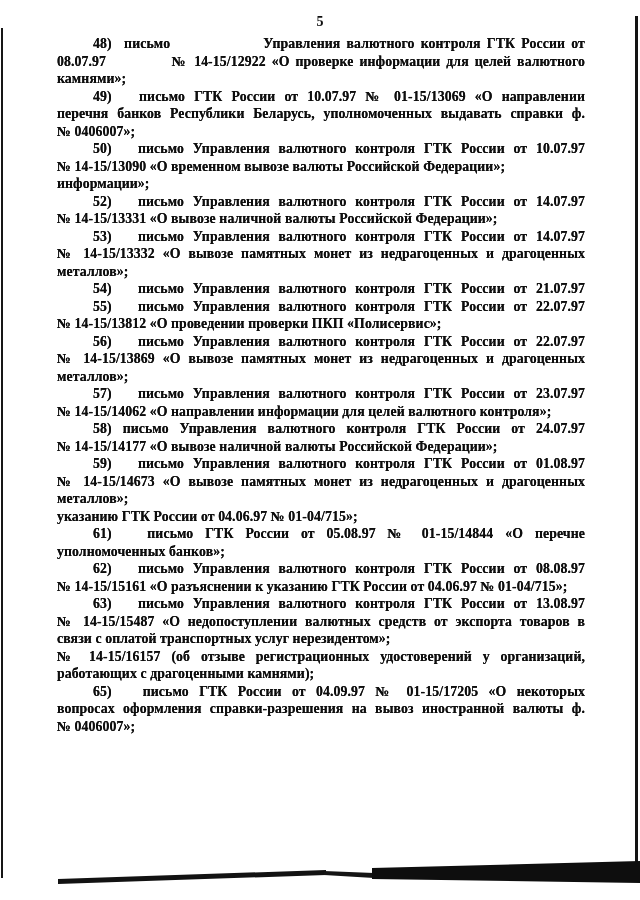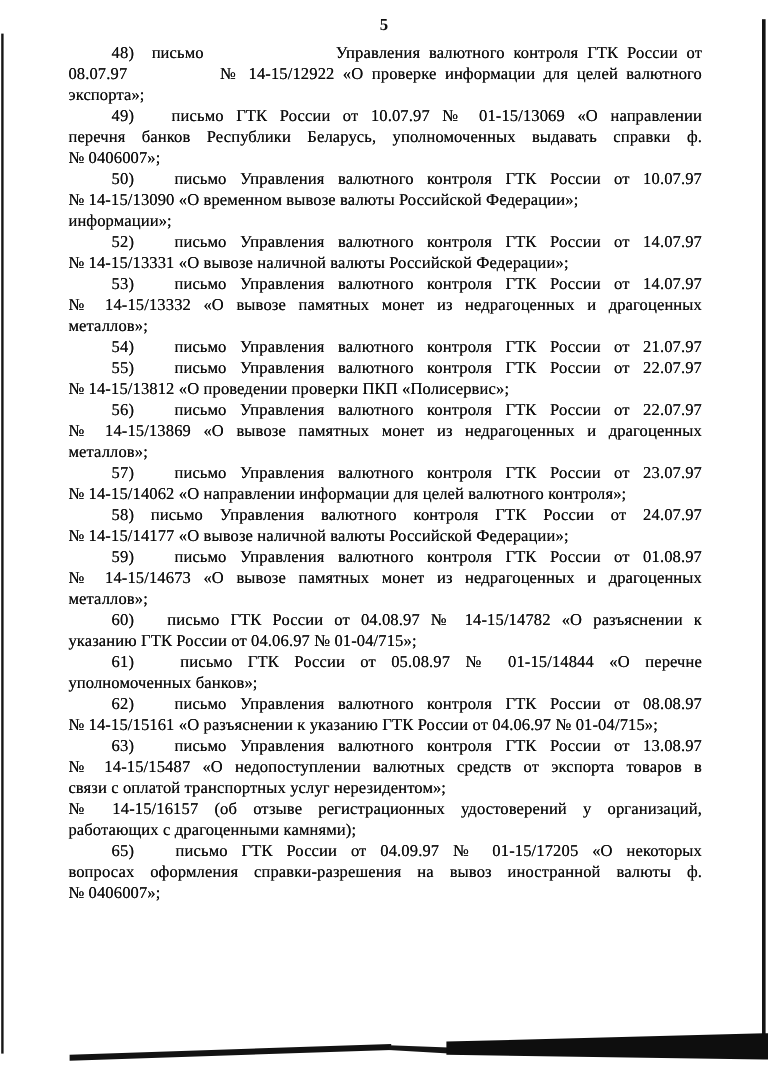--- a/index.html
+++ b/index.html
@@ -23,21 +23,21 @@
     text-align: center;
     font-size: 14px;
     font-weight: 700;
   }
   .doc-body {
     position: absolute;
     top: 35px;
     left: 57px;
     width: 528px;
     font-size: 13.8px;
-    font-weight: 400;
+    font-weight: 700;
     line-height: 17.5px;
     letter-spacing: 0.1px;
     text-shadow: 0 0 0.4px rgba(0,0,0,0.85);
   }
   .line {
     text-align: justify;
     text-align-last: justify;
     text-justify: inter-word;
     white-space: normal;
     height: 17.5px;
@@ -75,21 +75,21 @@
   }
 </style>
 </head>
 <body style="color: rgb(14, 14, 14); background: rgb(255, 255, 255);">
 
 <div class="page-number">5</div>
 
 <div class="doc-body">
     <div class="line first">48)&nbsp;&nbsp;письмо&nbsp;&nbsp;&nbsp;&nbsp;&nbsp;&nbsp;&nbsp;&nbsp;&nbsp;&nbsp;&nbsp;&nbsp;&nbsp;&nbsp; Управления валютного контроля ГТК России от</div>
     <div class="line">08.07.97&nbsp;&nbsp;&nbsp;&nbsp;&nbsp;&nbsp;&nbsp;&nbsp;&nbsp;&nbsp; № 14-15/12922 «О проверке информации для целей валютного</div>
-    <div class="line last">экспорта»;</div>
+    <div class="line last">камнями»;</div>
     <div class="line first">49)&nbsp;&nbsp; письмо ГТК России от 10.07.97 № 01-15/13069 «О направлении</div>
     <div class="line">перечня банков Республики Беларусь, уполномоченных выдавать справки ф.</div>
     <div class="line last">№ 0406007»;</div>
     <div class="line first">50)&nbsp;&nbsp; письмо Управления валютного контроля ГТК России от 10.07.97</div>
     <div class="line last">№ 14-15/13090 «О временном вывозе валюты Российской Федерации»;</div>
     <div class="line last">информации»;</div>
     <div class="line first">52)&nbsp;&nbsp; письмо Управления валютного контроля ГТК России от 14.07.97</div>
     <div class="line last">№ 14-15/13331 «О вывозе наличной валюты Российской Федерации»;</div>
     <div class="line first">53)&nbsp;&nbsp; письмо Управления валютного контроля ГТК России от 14.07.97</div>
     <div class="line">№ 14-15/13332 «О вывозе памятных монет из недрагоценных и драгоценных</div>
@@ -100,21 +100,20 @@
     <div class="line first">56)&nbsp;&nbsp; письмо Управления валютного контроля ГТК России от 22.07.97</div>
     <div class="line">№ 14-15/13869 «О вывозе памятных монет из недрагоценных и драгоценных</div>
     <div class="line last">металлов»;</div>
     <div class="line first">57)&nbsp;&nbsp; письмо Управления валютного контроля ГТК России от 23.07.97</div>
     <div class="line last">№ 14-15/14062 «О направлении информации для целей валютного контроля»;</div>
     <div class="line first">58) письмо Управления валютного контроля ГТК России от 24.07.97</div>
     <div class="line last">№ 14-15/14177 «О вывозе наличной валюты Российской Федерации»;</div>
     <div class="line first">59)&nbsp;&nbsp; письмо Управления валютного контроля ГТК России от 01.08.97</div>
     <div class="line">№ 14-15/14673 «О вывозе памятных монет из недрагоценных и драгоценных</div>
     <div class="line last">металлов»;</div>
-    <div class="line first">60)&nbsp;&nbsp; письмо ГТК России от 04.08.97 № 14-15/14782 «О разъяснении к</div>
     <div class="line last">указанию ГТК России от 04.06.97 № 01-04/715»;</div>
     <div class="line first">61)&nbsp;&nbsp; письмо ГТК России от 05.08.97 № 01-15/14844 «О перечне</div>
     <div class="line last">уполномоченных банков»;</div>
     <div class="line first">62)&nbsp;&nbsp; письмо Управления валютного контроля ГТК России от 08.08.97</div>
     <div class="line last">№ 14-15/15161 «О разъяснении к указанию ГТК России от 04.06.97 № 01-04/715»;</div>
     <div class="line first">63)&nbsp;&nbsp; письмо Управления валютного контроля ГТК России от 13.08.97</div>
     <div class="line">№ 14-15/15487 «О недопоступлении валютных средств от экспорта товаров в</div>
     <div class="line last">связи с оплатой транспортных услуг нерезидентом»;</div>
     <div class="line">№ 14-15/16157 (об отзыве регистрационных удостоверений у организаций,</div>
     <div class="line last">работающих с драгоценными камнями);</div>

